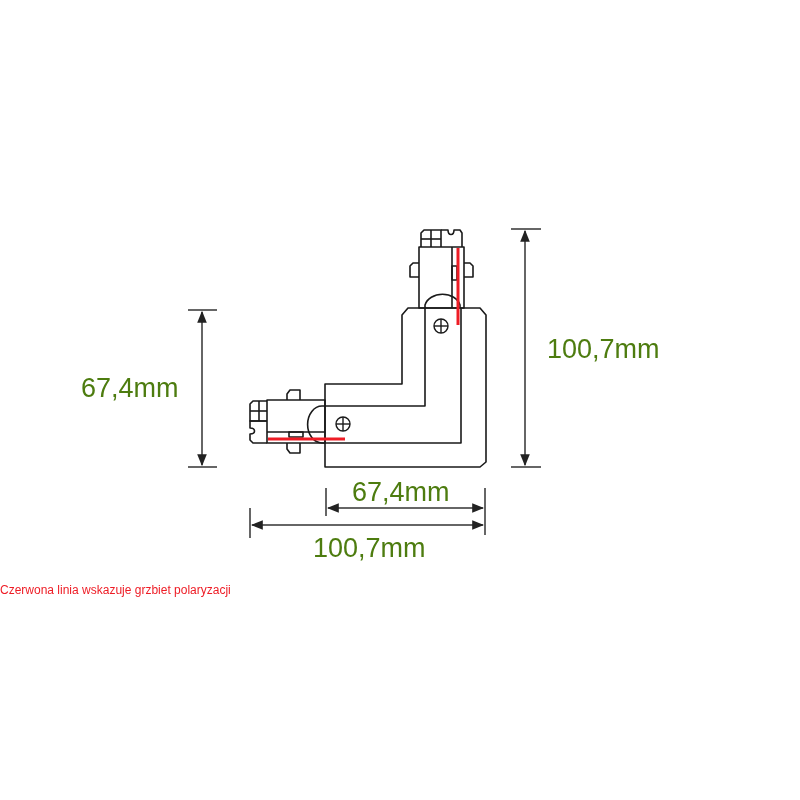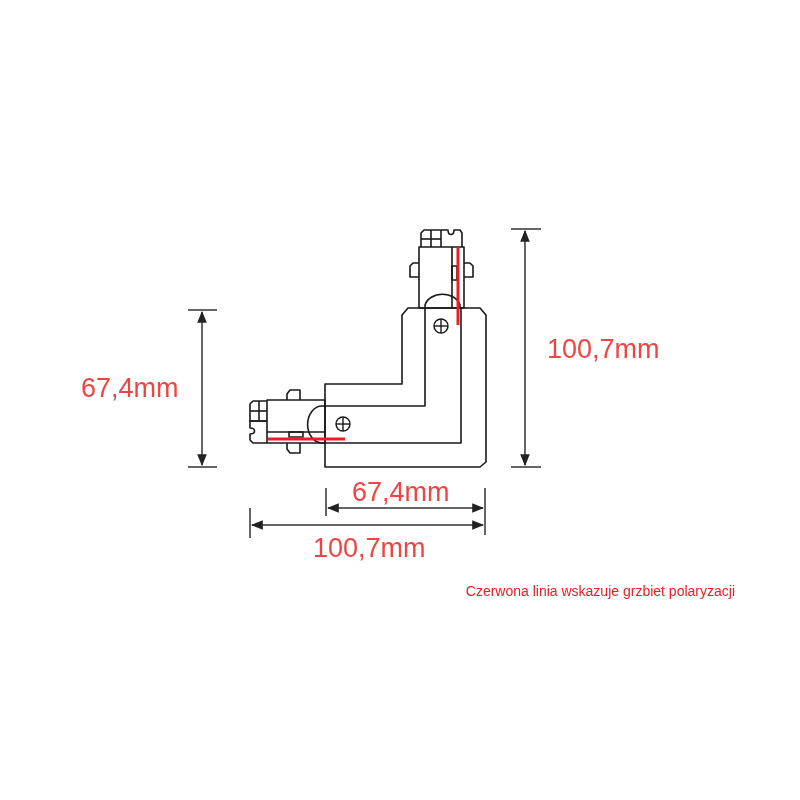--- a/index.html
+++ b/index.html
@@ -1,19 +1,19 @@
 <!DOCTYPE html>
 <html><head>
   <meta charset="utf-8">
   <style>
     html, body { margin: 0; padding: 0; background: #ffffff; }
     body { width: 800px; height: 800px; position: relative; overflow: hidden; font-family: "Liberation Sans", sans-serif; }
     svg.drawing { position: absolute; left: 0; top: 0; }
-    .dim-text { position: absolute; font-size: 27px; color: #ef4444; line-height: 1; white-space: nowrap; }
-    .caption { position: absolute; left: 0; width: 735px; top: 583px; text-align: right; font-size: 14px; color: #ee1c25; }
+    .dim-text { position: absolute; font-size: 27px; color: #4d7c0f; line-height: 1; white-space: nowrap; }
+    .caption { position: absolute; left: 0; width: 800px; top: 583px; text-align: left; font-size: 12px; color: #ee1c25; }
   </style>
 </head>
 <body>
 
 <svg class="drawing" width="800" height="800" viewBox="0 0 800 800" xmlns="http://www.w3.org/2000/svg">
   <defs>
     <marker id="arr" viewBox="0 0 10 10" refX="9" refY="5" markerWidth="8" markerHeight="8" orient="auto-start-reverse">
       <path d="M0,1 L10,5 L0,9 z" fill="#222"></path>
     </marker>
   </defs>

